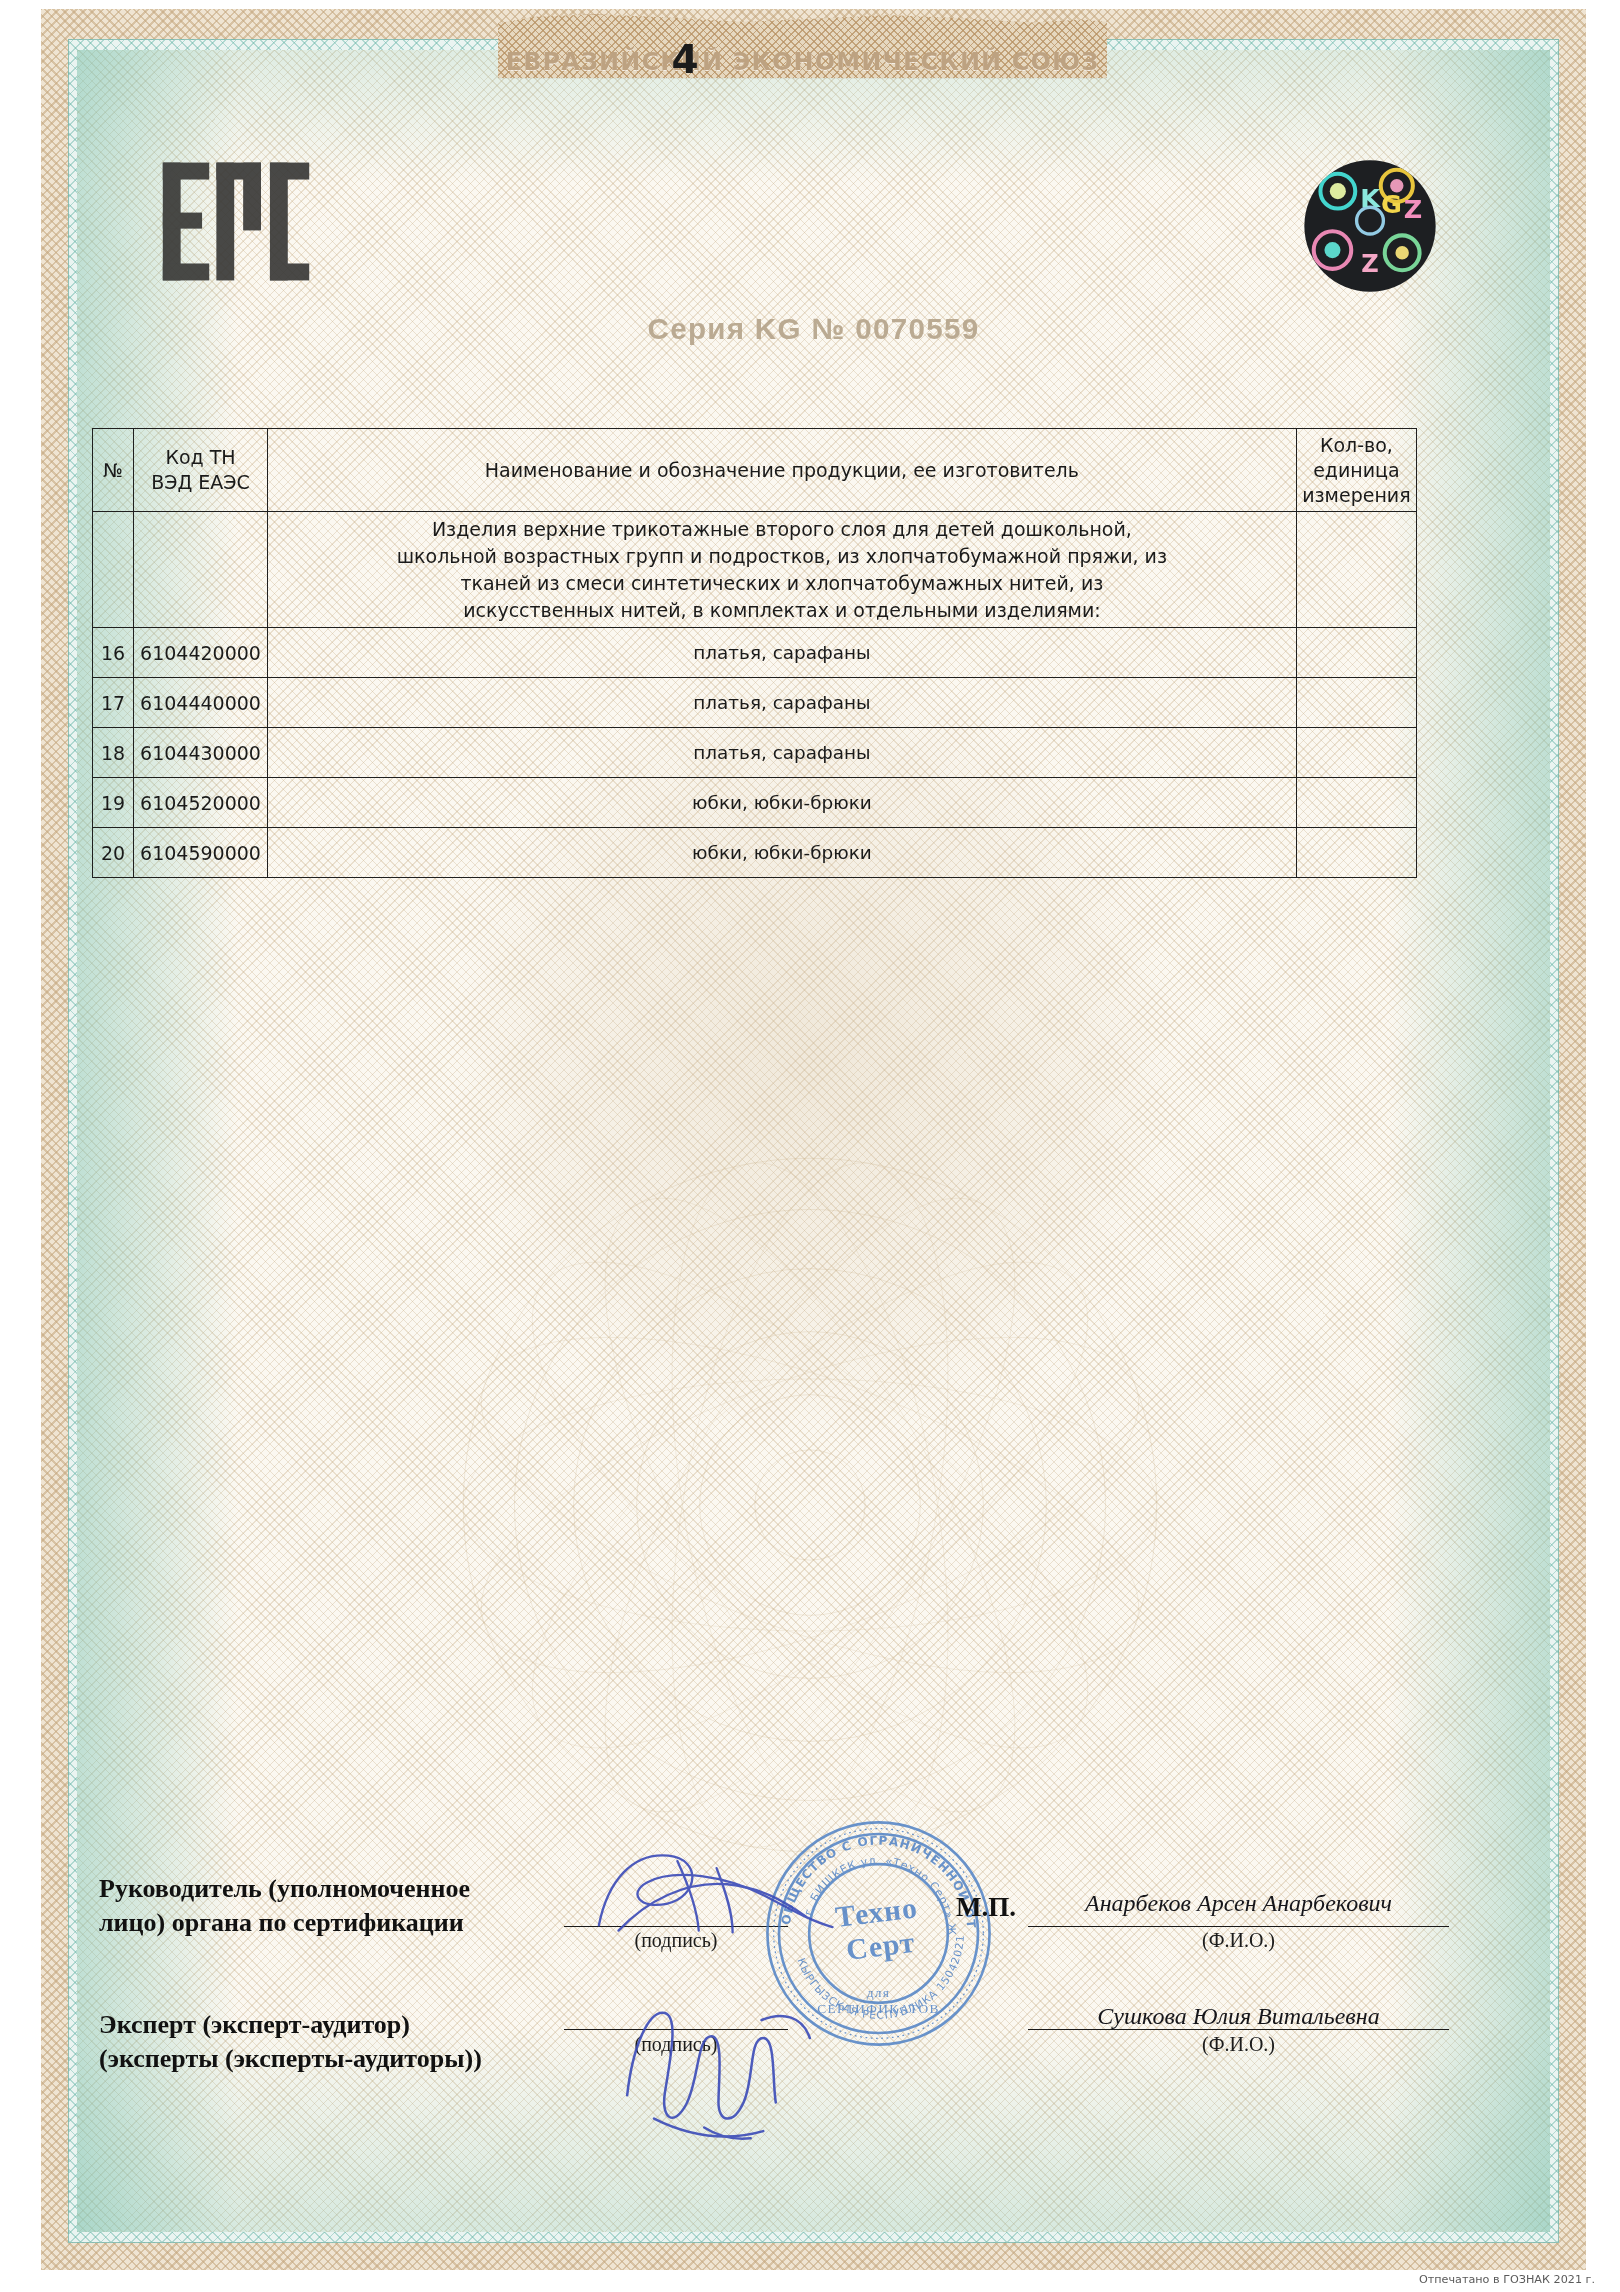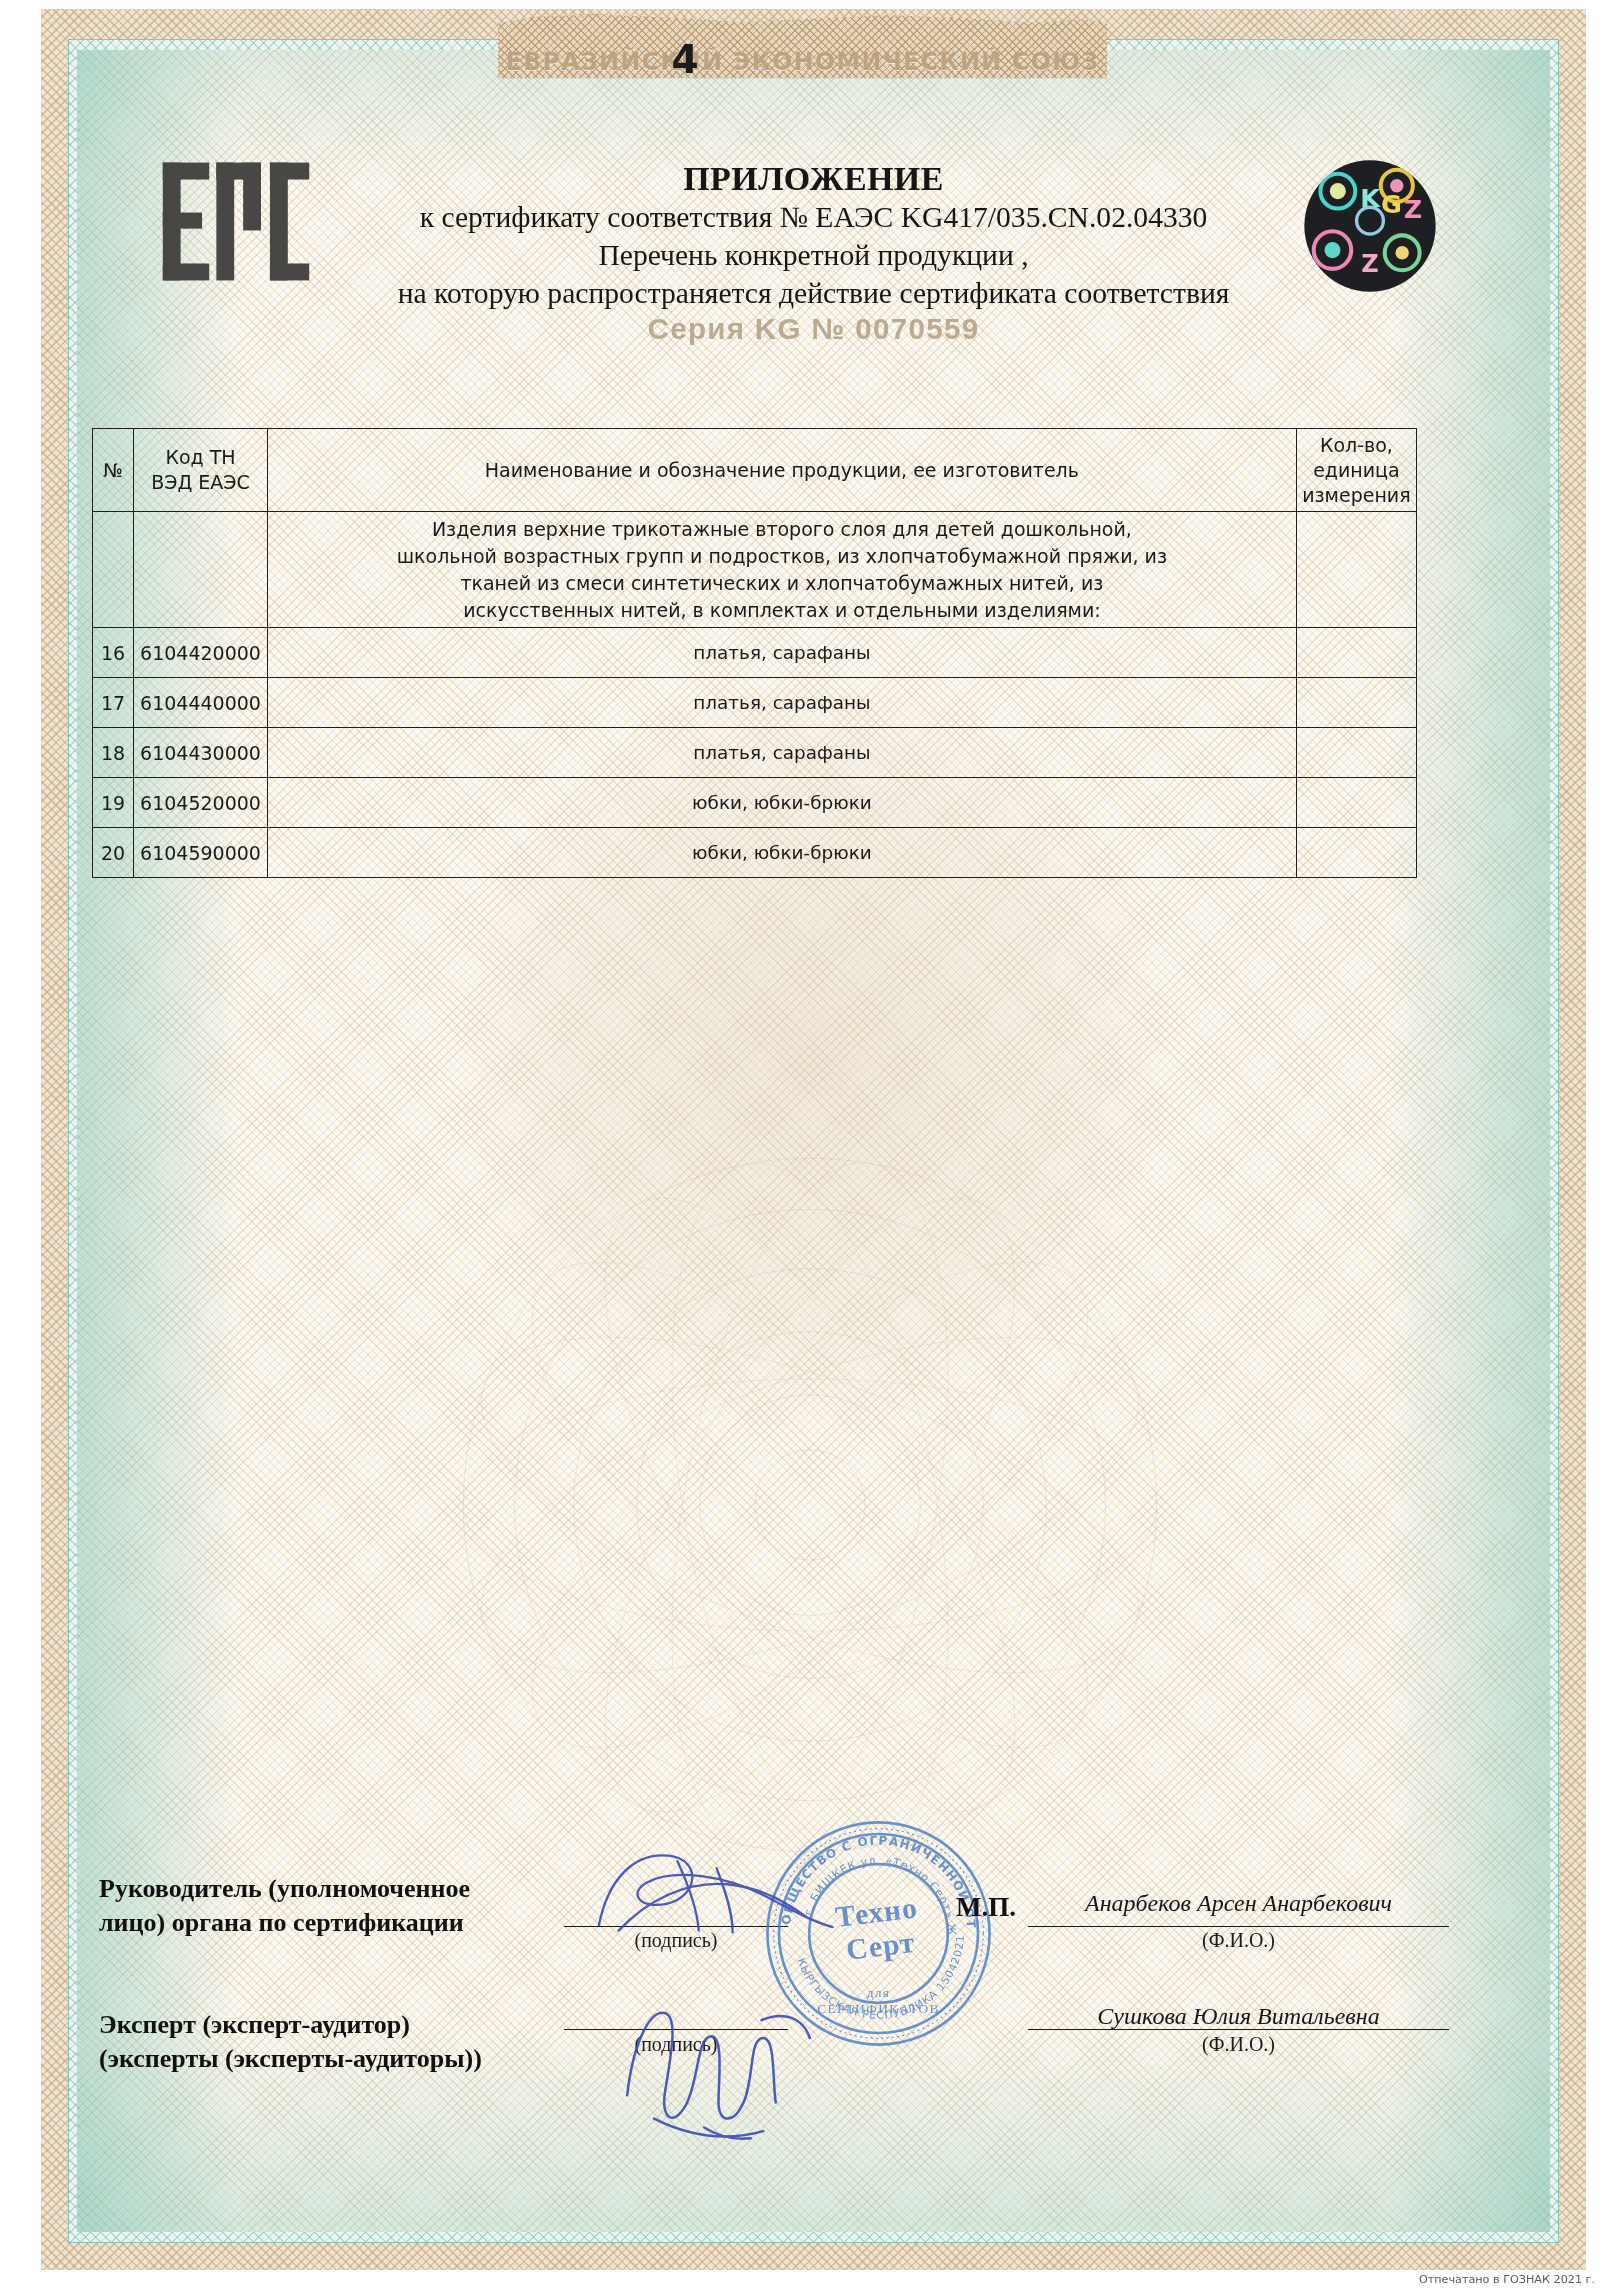--- a/index.html
+++ b/index.html
@@ -399,26 +399,20 @@
           <circle cx="74" cy="70" r="5" fill="#f6e27a"></circle>
           <circle cx="50" cy="46" r="10" fill="none" stroke="#9ad5f0" stroke-width="2.5"></circle>
         </g>
         <text x="50" y="36" font-family="DejaVu Sans, sans-serif" font-size="19" font-weight="bold" fill="#8be8dd" text-anchor="middle">K</text>
         <text x="66" y="40" font-family="DejaVu Sans, sans-serif" font-size="19" font-weight="bold" fill="#f3d64b" text-anchor="middle">G</text>
         <text x="82" y="44" font-family="DejaVu Sans, sans-serif" font-size="19" font-weight="bold" fill="#f48fbe" text-anchor="middle">Z</text>
         <text x="50" y="84" font-family="DejaVu Sans, sans-serif" font-size="18" font-weight="bold" fill="#f4a7c6" text-anchor="middle">Z</text>
       </g>
     </svg>
 
-    <div id="heading-block">
-      <div class="h-title">ПРИЛОЖЕНИЕ</div>
-      <div class="h-line">к сертификату соответствия № ЕАЭС KG417/035.CN.02.04330</div>
-      <div class="h-line">Перечень конкретной продукции ,</div>
-      <div class="h-line">на которую распространяется действие сертификата соответствия</div>
-    </div>
     <div id="series">Серия KG № 0070559</div>
 
     <div id="tbl-wrap">
       <table id="products">
         <thead>
           <tr>
             <th class="col-no">№</th>
             <th class="col-code">
               <div>Код ТН</div>
               <div>ВЭД ЕАЭС</div>

